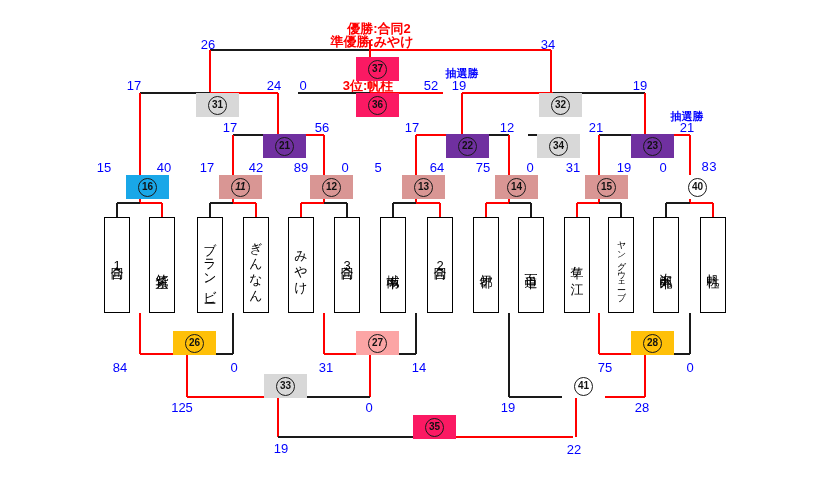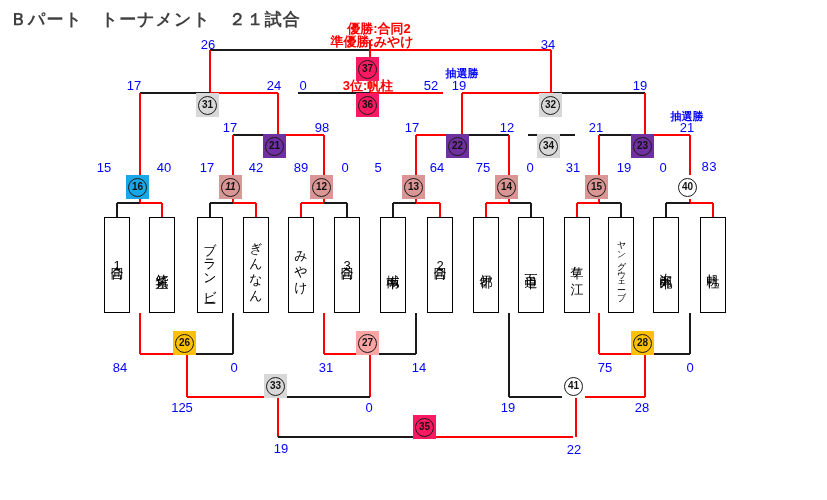--- a/index.html
+++ b/index.html
@@ -7,32 +7,31 @@
           font-family:"Liberation Sans","DejaVu Sans",sans-serif;}
   #title{position:absolute;left:10px;top:8px;font-family:"DejaVu Serif","Liberation Serif",serif;
          font-size:17px;font-weight:bold;color:#3f3f3f;letter-spacing:1px;white-space:nowrap;}
   .anno{position:absolute;transform:translateX(-50%);color:#ff0000;font-size:13px;font-weight:bold;white-space:nowrap;}
   .seg{position:absolute;}
   .team-box{position:absolute;width:26px;height:96px;border:1.5px solid #000;background:#fff;
             display:flex;align-items:center;justify-content:center;box-sizing:border-box;}
   .team-name{writing-mode:vertical-rl;text-orientation:upright;font-size:13px;color:#000;
              letter-spacing:1px;line-height:1;white-space:nowrap;}
   .team-name.small{font-size:9px;letter-spacing:0;}
-  .badge{position:absolute;width:23px;height:24px;display:flex;align-items:center;justify-content:center;}
+  .badge{position:absolute;width:43px;height:24px;display:flex;align-items:center;justify-content:center;}
   .badge .circ{width:19px;height:19px;border:1.6px solid #1a1a1a;border-radius:50%;box-sizing:border-box;
                display:flex;align-items:center;justify-content:center;font-size:10px;font-weight:bold;color:#111;
                background:transparent;line-height:1;}
   .score{position:absolute;transform:translate(-50%,-50%);color:#0000ff;font-size:13px;white-space:nowrap;}
   .note{position:absolute;transform:translate(-50%,-50%);color:#0000ff;font-size:11px;font-weight:bold;white-space:nowrap;}
 </style>
 </head>
 <body>
 
 <div id="canvas">
-  <div id="title">Ｂパート　トーナメント　２１試合</div>
   <div class="anno" style="left:379px;top:20px;">優勝:合同2</div>
   <div class="anno" style="left:372px;top:33px;">準優勝:みやけ</div>
   <div class="anno" style="left:368px;top:77px;">3位:帆柱</div>
 <div class="seg" style="background: rgb(26, 26, 26); left: 210px; top: 49px; width: 160px; height: 2px;"></div>
     <div class="seg" style="background: rgb(255, 0, 0); left: 370px; top: 49px; width: 181px; height: 2px;"></div>
     <div class="seg" style="background: rgb(255, 0, 0); left: 209px; top: 50px; width: 2px; height: 43px;"></div>
     <div class="seg" style="background: rgb(255, 0, 0); left: 550px; top: 50px; width: 2px; height: 43px;"></div>
     <div class="seg" style="background: rgb(255, 0, 0); left: 369px; top: 40px; width: 2px; height: 17px;"></div>
     <div class="seg" style="background: rgb(26, 26, 26); left: 140px; top: 92px; width: 70px; height: 2px;"></div>
     <div class="seg" style="background: rgb(255, 0, 0); left: 210px; top: 92px; width: 68px; height: 2px;"></div>
@@ -183,21 +182,21 @@
     <div class="score" style="left: 624px; top: 167px;">19</div>
     <div class="badge" style="left: 676px; top: 175px; background: rgb(255, 255, 255);">
       <div class="circ">40</div>
     </div>
     <div class="score" style="left: 663px; top: 167px;">0</div>
     <div class="score" style="left: 709px; top: 167px; font-family: Liberation Mono, monospace;">83</div>
     <div class="badge" style="left: 263px; top: 134px; background: rgb(112, 48, 160);">
       <div class="circ">21</div>
     </div>
     <div class="score" style="left: 230px; top: 127px;">17</div>
-    <div class="score" style="left: 322px; top: 127px;">98</div>
+    <div class="score" style="left: 322px; top: 127px;">56</div>
     <div class="badge" style="left: 446px; top: 134px; background: rgb(112, 48, 160);">
       <div class="circ">22</div>
     </div>
     <div class="score" style="left: 412px; top: 127px;">17</div>
     <div class="score" style="left: 507px; top: 127px;">12</div>
     <div class="badge" style="left: 537px; top: 134px; background: rgb(216, 216, 216);">
       <div class="circ">34</div>
     </div>
     <div class="badge" style="left: 631px; top: 134px; background: rgb(112, 48, 160);">
       <div class="circ">23</div>

